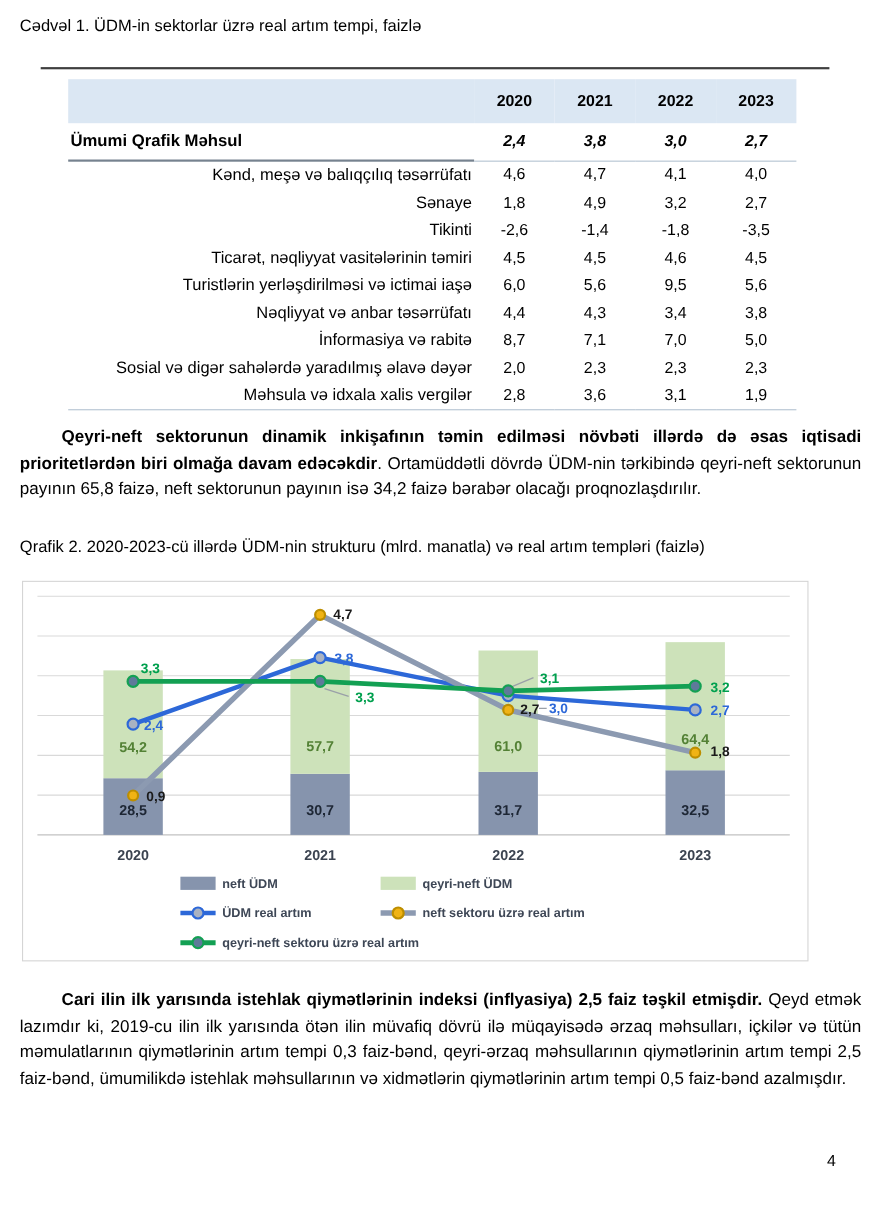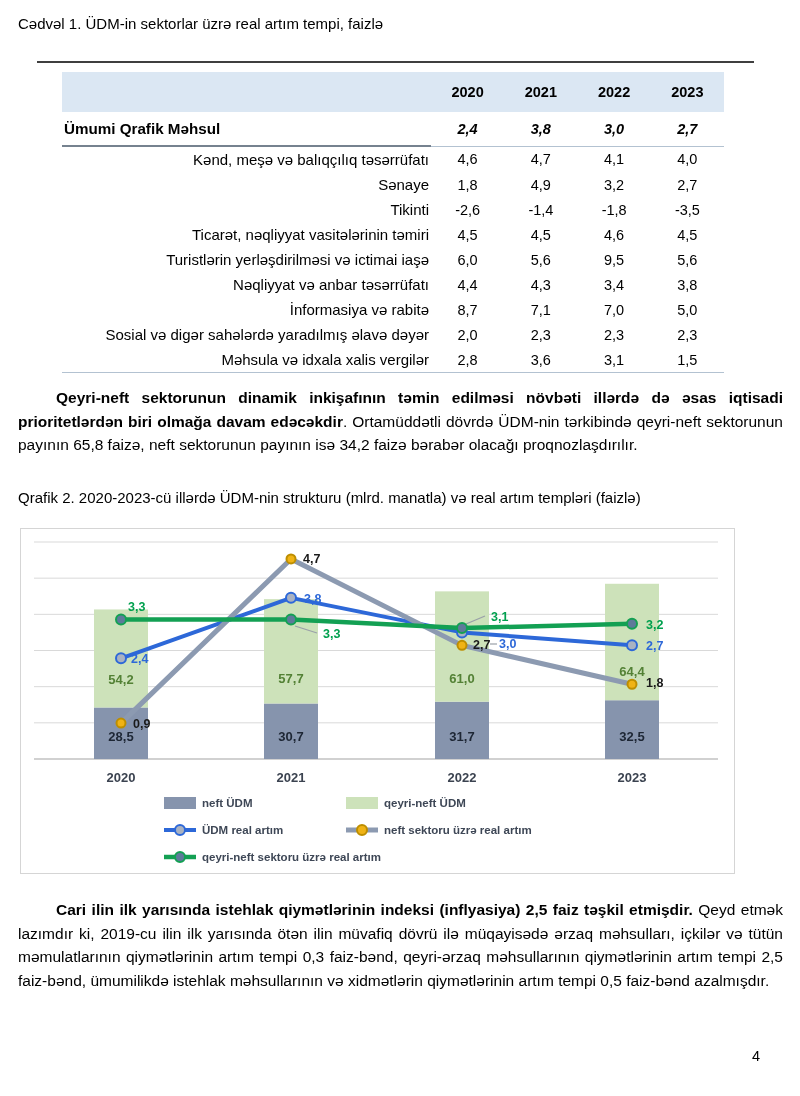--- a/index.html
+++ b/index.html
@@ -112,21 +112,21 @@
           <td>2,0</td>
           <td>2,3</td>
           <td>2,3</td>
           <td>2,3</td>
         </tr>
         <tr>
           <td class="name">Məhsula və idxala xalis vergilər</td>
           <td>2,8</td>
           <td>3,6</td>
           <td>3,1</td>
-          <td>1,5</td>
+          <td>1,9</td>
         </tr>
       </tbody>
   </table>
 
   <p class="para" id="para-nonoil"><b>Qeyri-neft sektorunun dinamik inkişafının təmin edilməsi növbəti illərdə də əsas iqtisadi prioritetlərdən biri olmağa davam edəcəkdir</b><span>. Ortamüddətli dövrdə ÜDM-nin tərkibində qeyri-neft sektorunun payının 65,8 faizə, neft sektorunun payının isə 34,2 faizə bərabər olacağı proqnozlaşdırılır.</span></p>
 
   <div class="caption" id="caption-chart">Qrafik 2. 2020-2023-cü illərdə ÜDM-nin strukturu (mlrd. manatla) və real artım templəri (faizlə)</div>
 
   <div class="chart-box">
     <svg id="chart-svg" width="713" height="344" viewBox="0 0 713 344">

